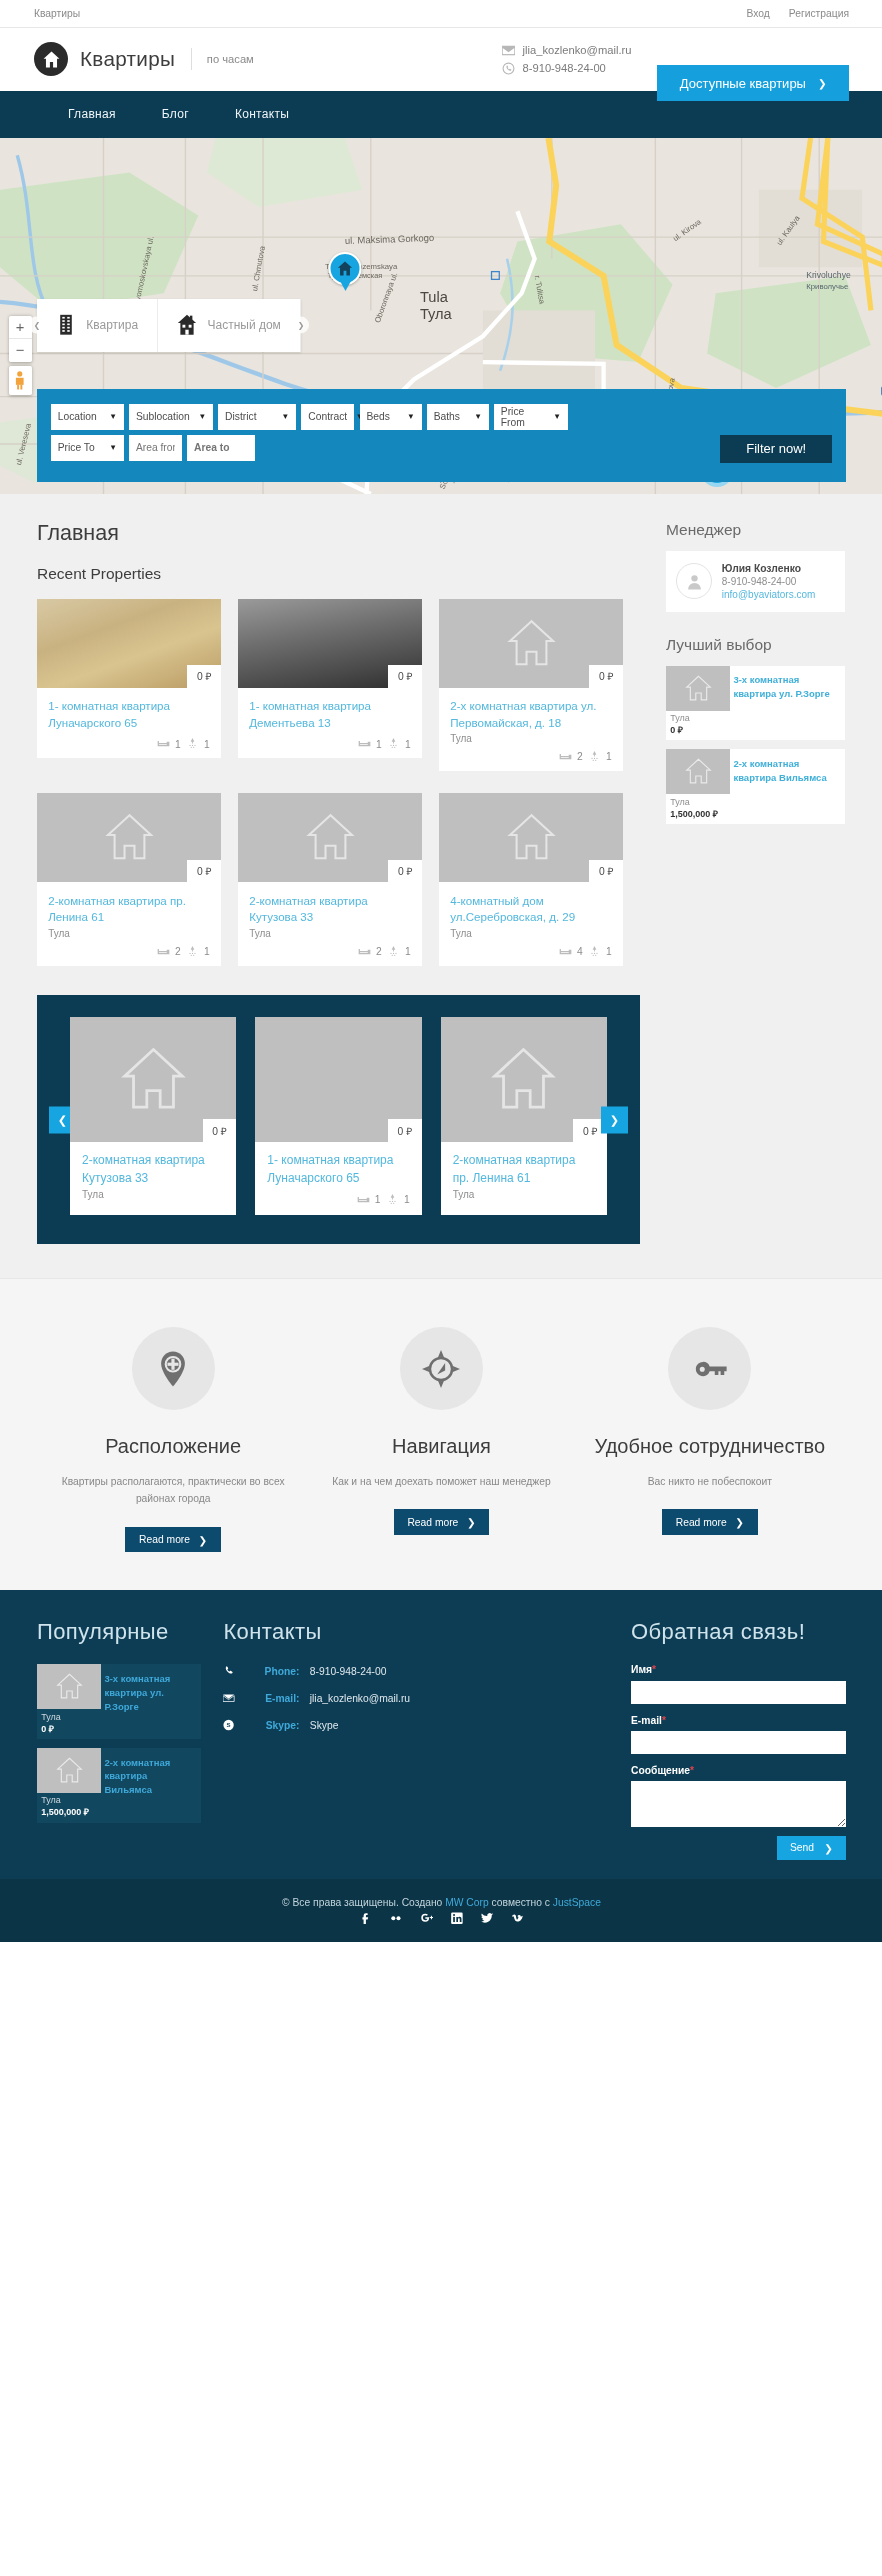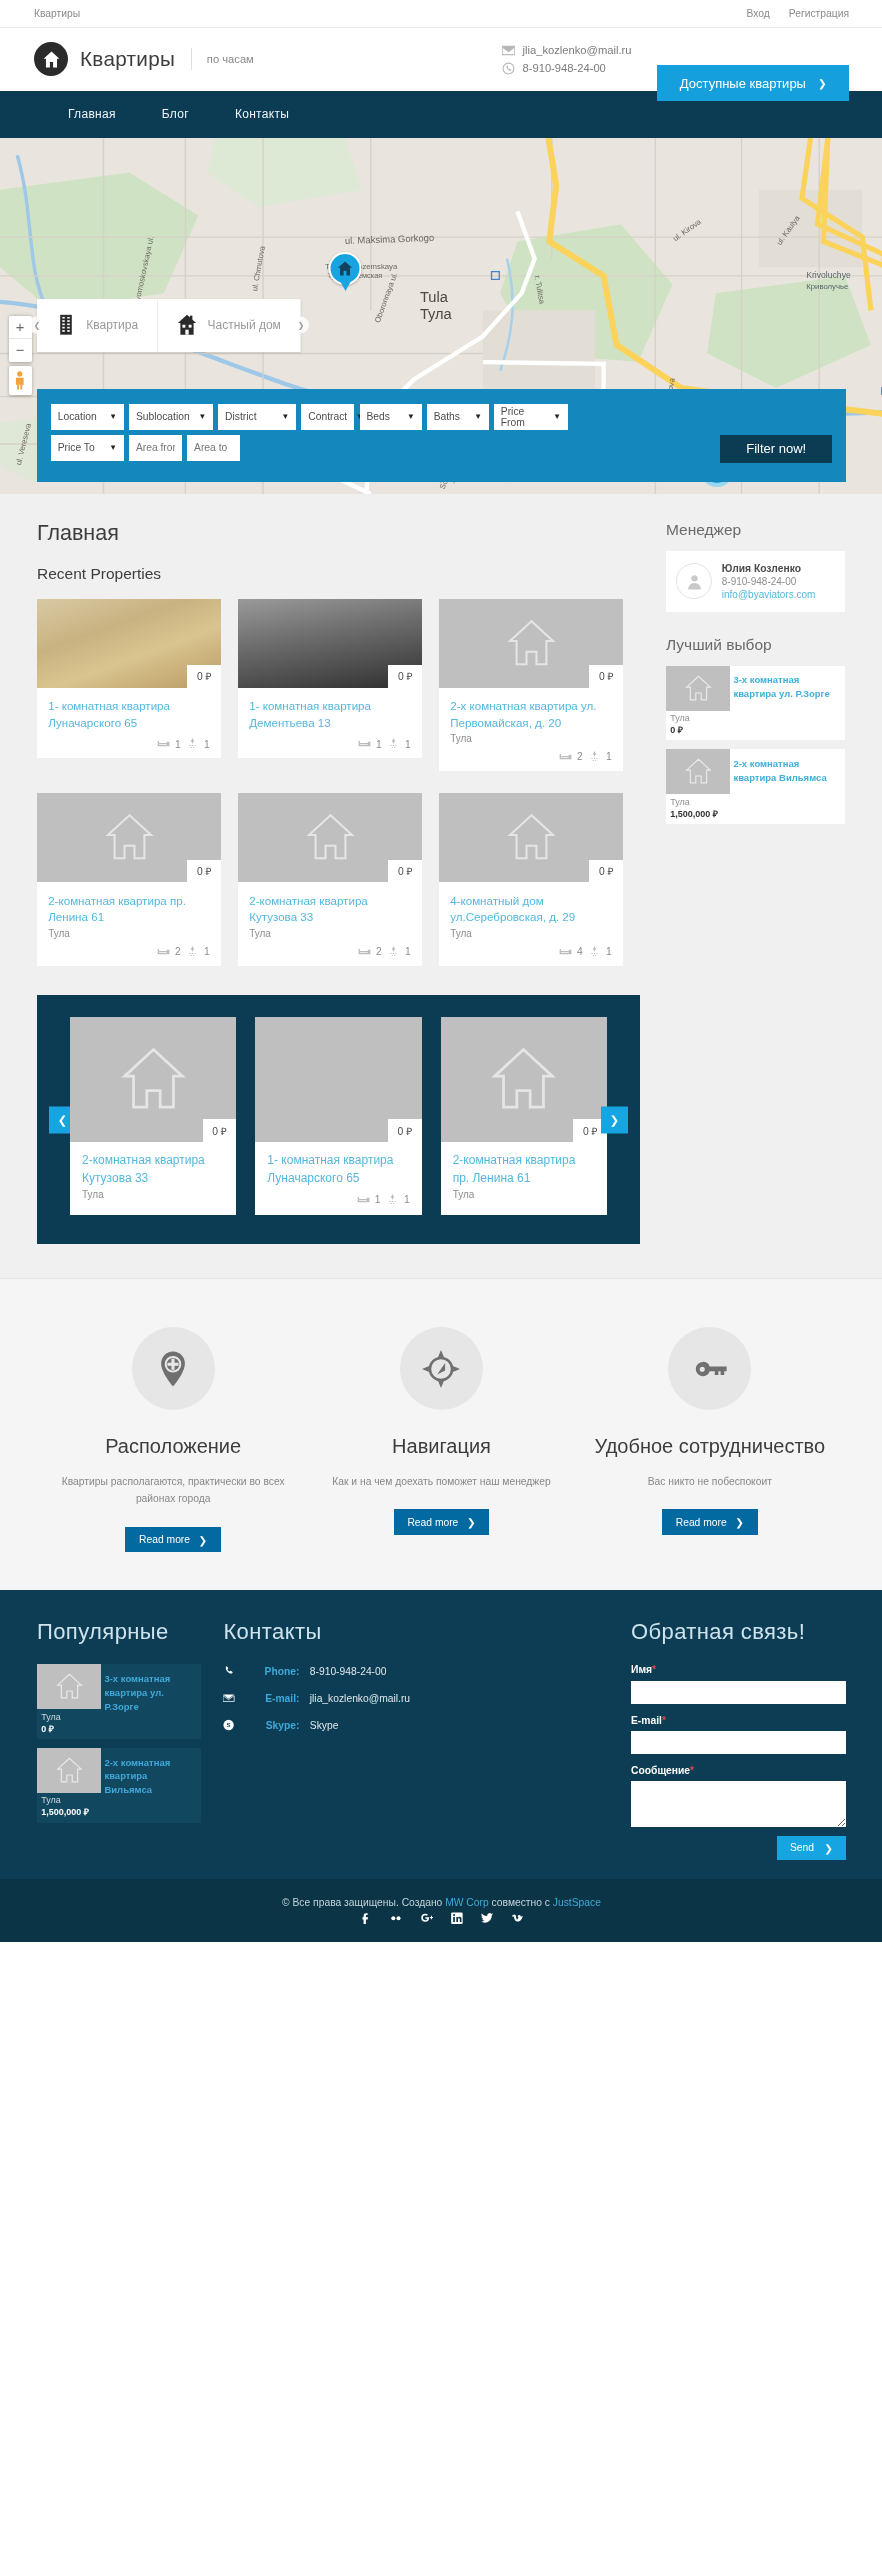--- a/index.html
+++ b/index.html
@@ -231,21 +231,21 @@
   }
   .feat { flex: 1; text-align: center; }
   .feat-ic {
     width: 83px; height: 83px; border-radius: 50%; background: #e6e6e6;
     margin: 0 auto 22.4px auto; display: flex; align-items: center; justify-content: center;
   }
   .feat-ic svg { width: 38px; height: 38px; fill: #6f6f6f; }
   .feat-title { font-size: 20px; color: #3d3d3d; font-weight: 400; margin-bottom: 13.8px; line-height: 1.3;}
   .feat-text { font-size: 10.3px; color: #888; line-height: 1.7; margin-bottom: 19px; }
   .btn-read {
-    background: #0369a1; color: #fff; border: none; padding: 6.9px 13.8px;
+    background: #0c4a6e; color: #fff; border: none; padding: 6.9px 13.8px;
     font-size: 10.3px; cursor: pointer; display: inline-flex; gap: 8.6px; align-items: center;
     font-family: "Liberation Sans", sans-serif;
   }
 
   
   .footer { background: #0d3d55; padding: 29px 37px 19px 37px; display: flex; gap: 22.4px; }
   .f-col-pop { width: 164px; }
   .f-col-contacts { width: 371px; }
   .f-col-form { width: 215px; margin-left: auto; }
   .f-title { font-size: 22px; color: #cfe3ec; font-weight: 400; margin-bottom: 19px; letter-spacing: 0.4px;}
@@ -509,21 +509,21 @@
           <span>Price From</span>
             <span class="cd">▼</span>
         </div>
       </div>
       <div class="filter-row">
         <div class="fselect" style="width:73px">
           <span>Price To</span>
             <span class="cd">▼</span>
         </div>
         <input class="finput" style="width: 53px;" placeholder="Area from">
-        <input class="finput" style="width: 53px;" placeholder="Area to">
+        <input class="finput" style="width: 68px; font-weight: bold;" placeholder="Area to">
         <button class="btn-filter">Filter now!</button>
       </div>
     </div>
   </div>
 
   <div class="main">
     <div class="col-left">
       <h1 class="page-title">Главная</h1>
       <h2 class="sec-title">Recent Properties</h2>
 
@@ -582,21 +582,21 @@
         <div class="card">
           <div class="card-media">
             <div class="ph">
               <svg viewBox="0 0 64 64">
                   <path d="M32 5 6 29h8v28h12V42h12v15h12V29h8z"></path>
                 </svg>
             </div>
             <div class="price-badge">0 ₽</div>
           </div>
           <div class="card-body">
-            <a class="card-title" href="#">2-х комнатная квартира ул. Первомайская, д. 20</a>
+            <a class="card-title" href="#">2-х комнатная квартира ул. Первомайская, д. 18</a>
             <div class="card-city">Тула</div>
             <div class="card-meta">
               <svg viewBox="0 0 20 16">
                   <path d="M1 4h2v8H1zM3 7h12v2H3zM15 5h4v7h-4zM3 10h16v2H3z"></path>
                 </svg>
               <span>2</span>
               <svg viewBox="0 0 16 18">
                   <path d="M8 0 5 6h6zM7.3 6h1.4v3H7.3z"></path>
                   <circle cx="4" cy="12" r="1"></circle>
                   <circle cx="8" cy="12" r="1"></circle>

